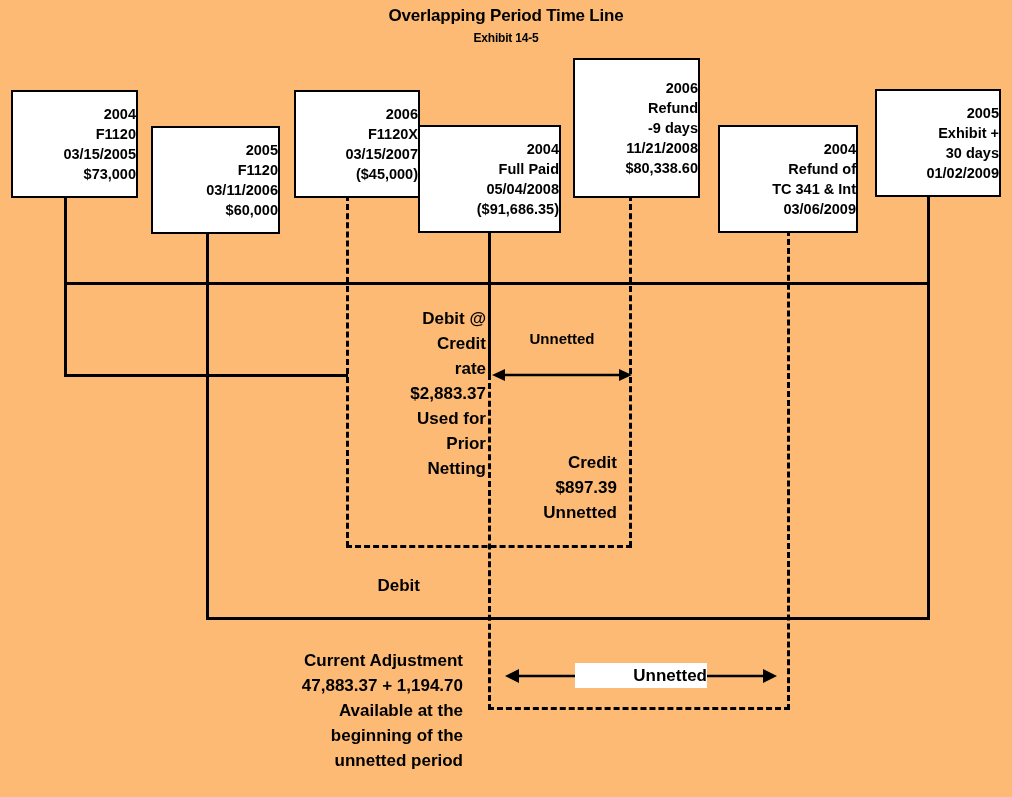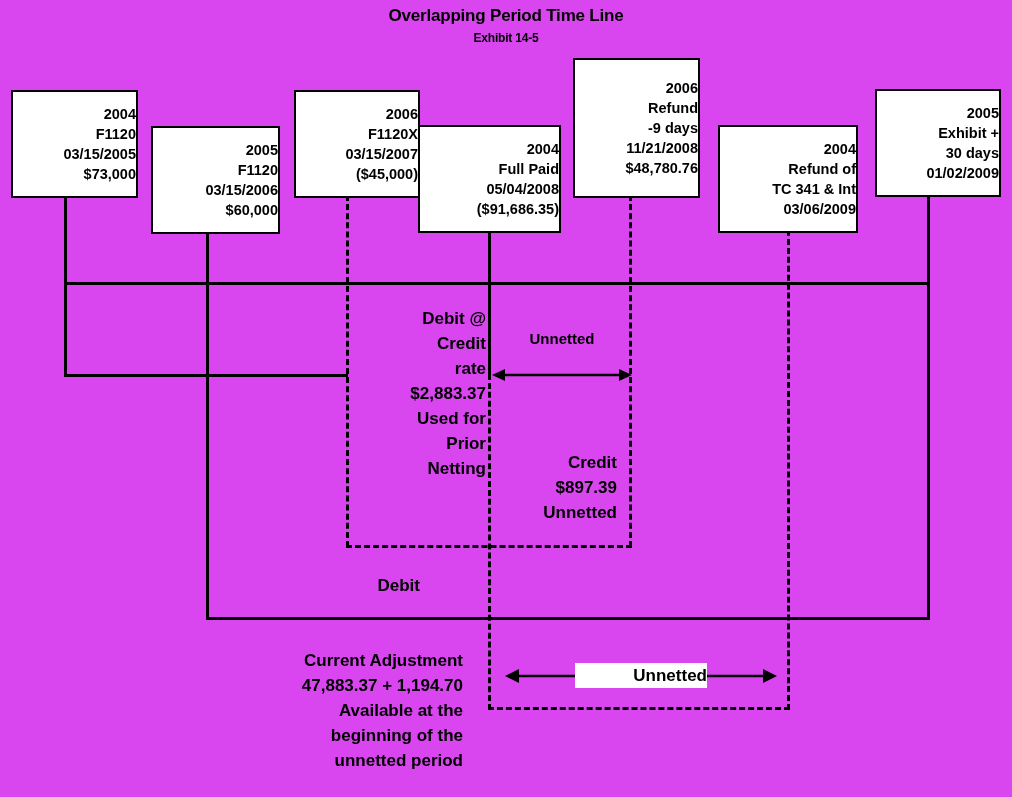--- a/index.html
+++ b/index.html
@@ -4,21 +4,21 @@
 <style>
   html, body {
     margin: 0;
     padding: 0;
     background: #ffffff;
   }
   #canvas {
     position: relative;
     width: 1012px;
     height: 797px;
-    background: #d946ef;
+    background: #fdba74;
     font-family: "Liberation Sans", sans-serif;
     color: #000000;
     overflow: hidden;
   }
   
   .title {
     position: absolute;
     left: 0;
     top: 4px;
     width: 1012px;
@@ -139,21 +139,21 @@
   <div class="ebox" style="left:11px; top:90px; width:127px; height:108px;">
     <span>2004</span>
     <span>F1120</span>
     <span>03/15/2005</span>
     <span>$73,000</span>
   </div>
 
   <div class="ebox" style="left:151px; top:126px; width:129px; height:108px;">
     <span>2005</span>
     <span>F1120</span>
-    <span>03/15/2006</span>
+    <span>03/11/2006</span>
     <span>$60,000</span>
   </div>
 
   <div class="ebox" style="left:294px; top:90px; width:126px; height:108px;">
     <span>2006</span>
     <span>F1120X</span>
     <span>03/15/2007</span>
     <span>($45,000)</span>
   </div>
 
@@ -162,21 +162,21 @@
     <span>Full Paid</span>
     <span>05/04/2008</span>
     <span>($91,686.35)</span>
   </div>
 
   <div class="ebox" style="left:573px; top:58px; width:127px; height:140px;">
     <span>2006</span>
     <span>Refund</span>
     <span>-9 days</span>
     <span>11/21/2008</span>
-    <span>$48,780.76</span>
+    <span>$80,338.60</span>
   </div>
 
   <div class="ebox" style="left:718px; top:125px; width:140px; height:108px;">
     <span>2004</span>
     <span>Refund of</span>
     <span>TC 341 &amp; Int</span>
     <span>03/06/2009</span>
   </div>
 
   <div class="ebox" style="left:875px; top:89px; width:126px; height:108px;">

